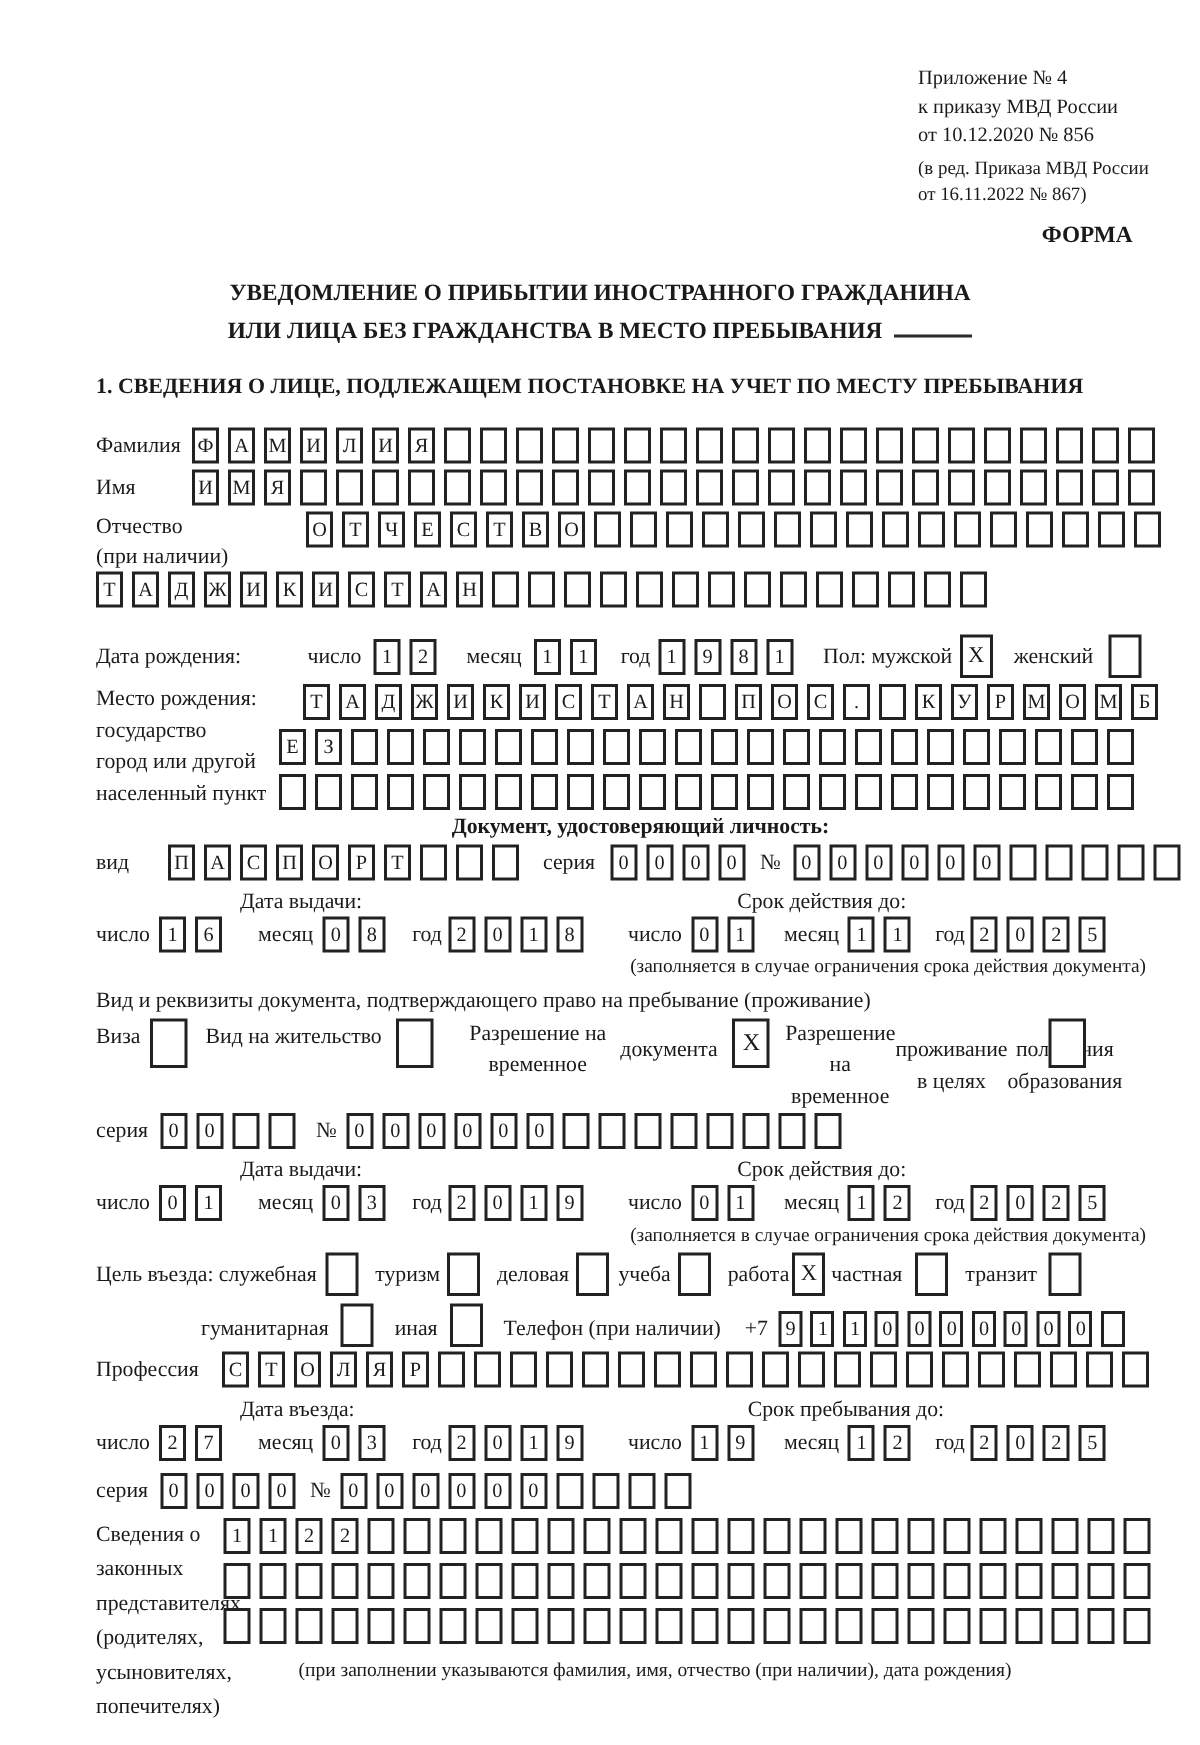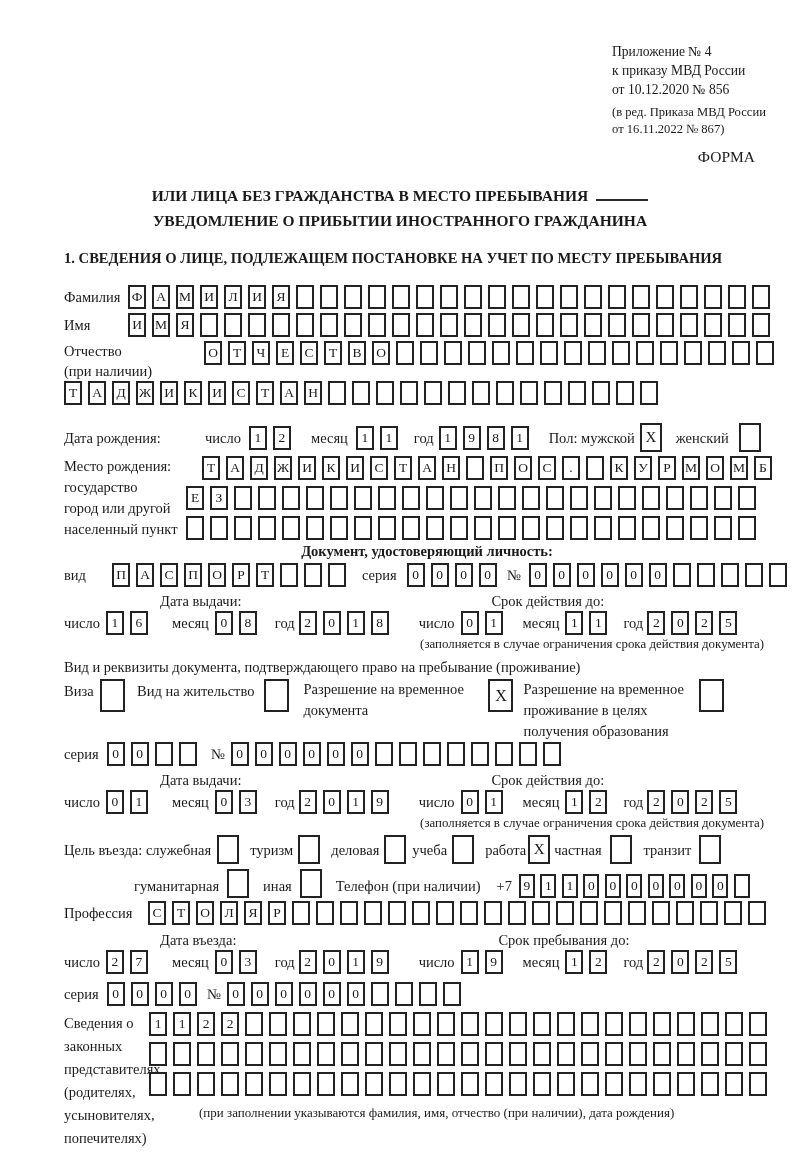--- a/index.html
+++ b/index.html
@@ -5,39 +5,39 @@
   *{box-sizing:border-box;margin:0;padding:0}
   html,body{background:#fff}
   body{
     width:800px;height:1163px;position:relative;overflow:hidden;
     color:#1a1a1a;font-family:"Liberation Serif","DejaVu Serif",serif;
     font-size:14.5px;
   }
   .appendix{position:absolute;left:612px;top:42px;line-height:19px;font-size:13.6px}
   .appendix .note{font-size:12.6px;line-height:17px}
   .appendix .note.first{margin-top:5px}
-  .forma{position:absolute;right:45px;top:148px;font-weight:400;font-size:15.5px}
+  .forma{position:absolute;right:45px;top:148px;font-weight:700;font-size:15.5px}
   .title{position:absolute;left:0;right:0;top:183px;text-align:center;font-weight:700;font-size:15.5px;line-height:25px}
   .uline{display:inline-block;width:52px;height:15px;border-bottom:2.5px solid #2a2a2a;margin-left:8px}
   .section1{position:absolute;left:64px;top:250px;font-weight:700;font-size:14.6px}
 
   .form{position:absolute;left:64px;top:278px;width:726px}
   .row{display:flex;align-items:flex-start}
   .lbl{flex:0 0 auto;line-height:24px}
   .lbl2{flex:0 0 auto;line-height:20px}
   .boxes{display:flex;flex:0 0 auto}
   .cb{
     flex:0 0 auto;display:inline-block;width:18px;height:24px;margin-right:6px;
     border:2px solid #222;text-align:center;font-size:13.5px;line-height:20px;background:#fff;
   }
   .med .cb{width:22px;height:29px;line-height:25px;font-size:15px;margin-right:0}
   .big .cb{width:25px;height:33px;line-height:29px;font-size:16px;margin-right:0}
   .tight .cb{width:16px;margin-right:5.5px}
   .stackcol{display:flex;flex-direction:column}
-  .stack{display:flex;flex-direction:column;align-items:flex-start;text-align:center;line-height:21px}
+  .stack{display:flex;flex-direction:row;align-items:center;text-align:center;line-height:21px}
   .hdrrow{line-height:18px}
   .caption{text-align:right;padding-right:26px;font-size:12.9px;line-height:17px}
   .center-bold{text-align:center;font-weight:700;line-height:20px}
   .plain{line-height:20px}
   .labelcol{line-height:21px}
   .mb6{margin-bottom:6px}
 </style>
 </head>
 <body>
 
@@ -45,22 +45,22 @@
   <div>Приложение № 4</div>
   <div>к приказу МВД России</div>
   <div>от 10.12.2020 № 856</div>
   <div class="note first">(в ред. Приказа МВД России</div>
   <div class="note">от 16.11.2022 № 867)</div>
 </div>
 
 <div class="forma">ФОРМА</div>
 
 <div class="title">
+  <div>УВЕДОМЛЕНИЕ О ПРИБЫТИИ ИНОСТРАННОГО ГРАЖДАНИНА</div>
   <div><span>ИЛИ ЛИЦА БЕЗ ГРАЖДАНСТВА В МЕСТО ПРЕБЫВАНИЯ</span><span class="uline"></span></div>
-  <div>УВЕДОМЛЕНИЕ О ПРИБЫТИИ ИНОСТРАННОГО ГРАЖДАНИНА</div>
 </div>
 
 <div class="section1">1. СВЕДЕНИЯ О ЛИЦЕ, ПОДЛЕЖАЩЕМ ПОСТАНОВКЕ НА УЧЕТ ПО МЕСТУ ПРЕБЫВАНИЯ</div>
 
 <div class="form">
 
   <div class="row" style="margin-top:7px">
     <span class="lbl" style="width:64px">Фамилия</span>
     <span class="boxes">
         <span class="cb">Ф</span>

